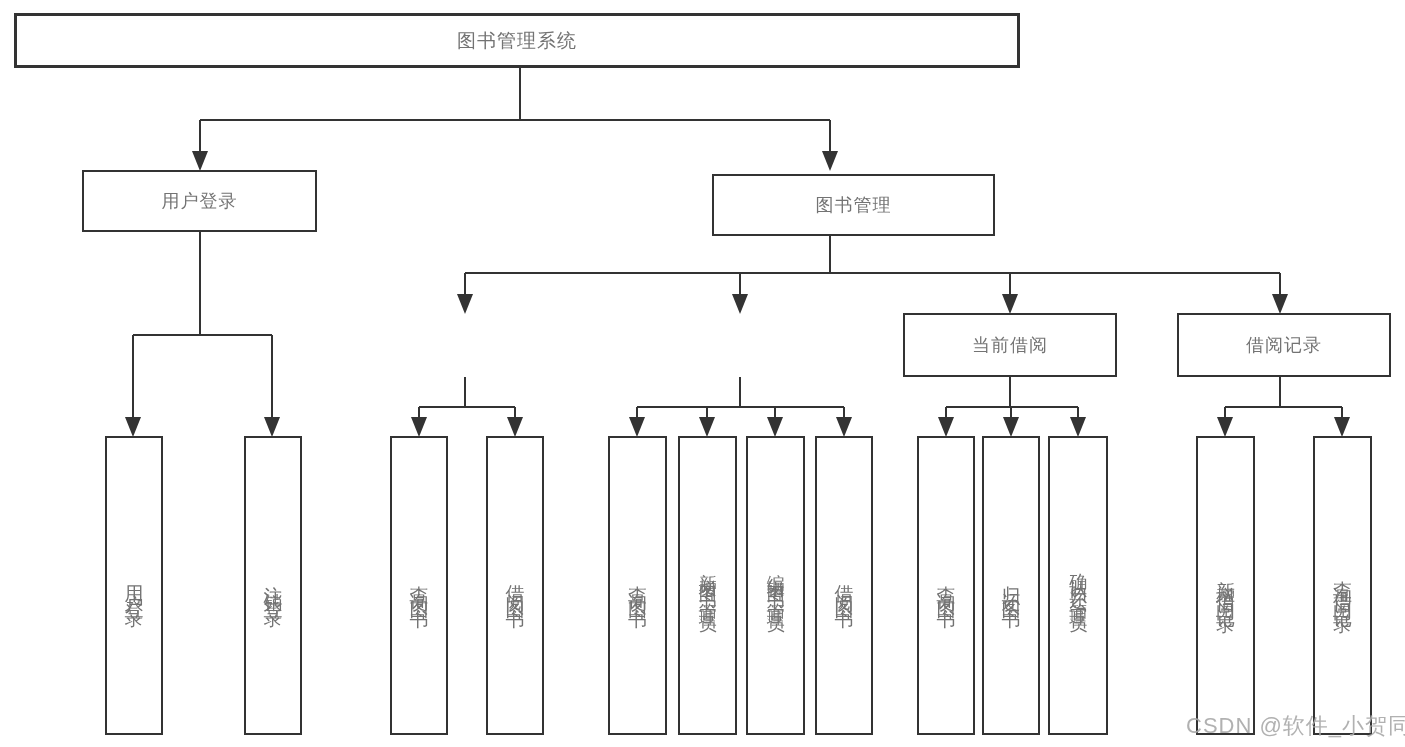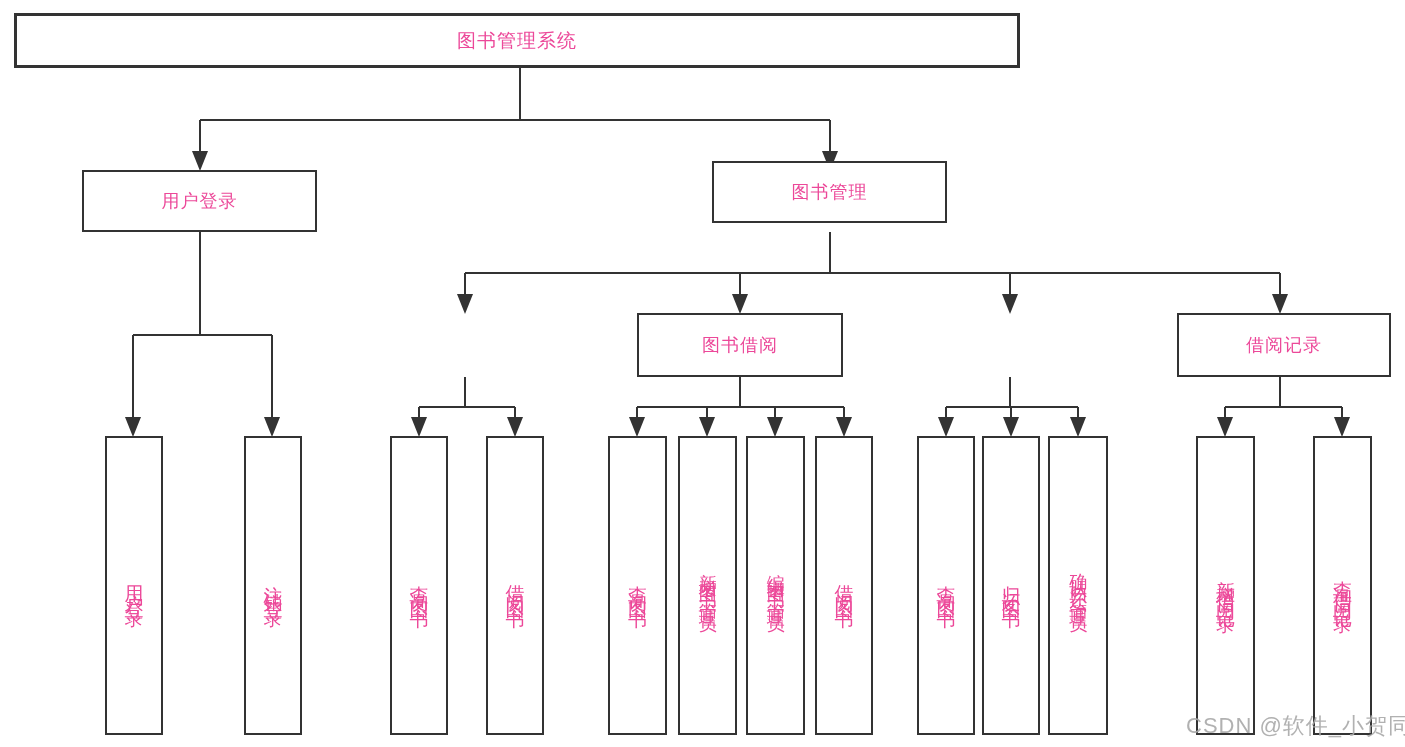--- a/index.html
+++ b/index.html
@@ -22,33 +22,33 @@
     z-index: 1;
   }
   .node {
     position: absolute;
     box-sizing: border-box;
     background: #ffffff;
     border: 2px solid #333333;
     display: flex;
     align-items: center;
     justify-content: center;
-    color: #ec4899;
+    color: #737373;
     font-size: 18px;
     letter-spacing: 1px;
     z-index: 2;
     white-space: nowrap;
   }
   .node.root {
     left: 14px; top: 13px; width: 1006px; height: 55px;
     border-width: 3px;
     font-size: 19px;
   }
   .n-user-login   { left: 82px;  top: 170px; width: 235px; height: 62px; }
-  .n-book-mgmt    { left: 712px; top: 161px; width: 235px; height: 62px; justify-content: center; }
+  .n-book-mgmt    { left: 712px; top: 174px; width: 283px; height: 62px; justify-content: center; }
   .n-new-book-rec   { left: 362px;  top: 313px; width: 206px; height: 64px; }
   .n-book-borrow    { left: 637px;  top: 313px; width: 206px; height: 64px; }
   .n-current-borrow { left: 903px;  top: 313px; width: 214px; height: 64px; }
   .n-borrow-record  { left: 1177px; top: 313px; width: 214px; height: 64px; }
   .leaf {
     top: 436px;
     width: 58px;
     height: 299px;
     font-size: 19px;
   }
@@ -136,22 +136,22 @@
     <span>图书管理系统</span>
   </div>
 
   <div class="node n-user-login">
     <span>用户登录</span>
   </div>
   <div class="node n-book-mgmt">
     <span>图书管理</span>
   </div>
 
-  <div class="node n-book-borrow">
-    <span>图书借阅</span>
+  <div class="node n-current-borrow">
+    <span>当前借阅</span>
   </div>
   <div class="node n-borrow-record">
     <span>借阅记录</span>
   </div>
 
   <div class="node leaf l1">
     <span class="vtext">用户登录</span>
   </div>
   <div class="node leaf l2">
     <span class="vtext">注销登录</span>

